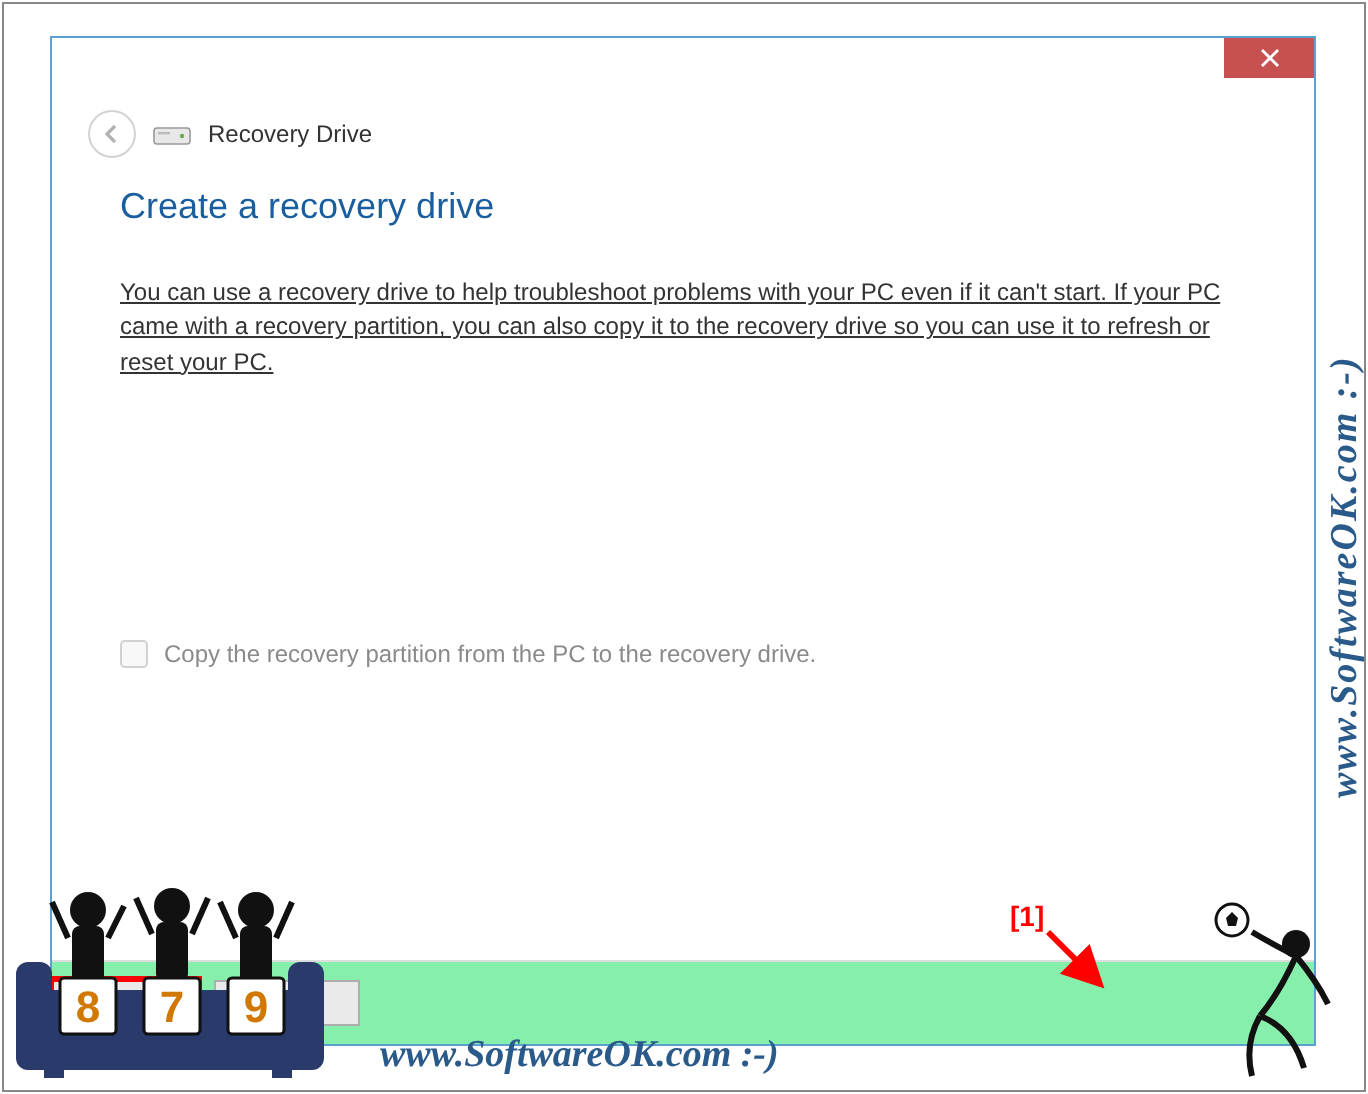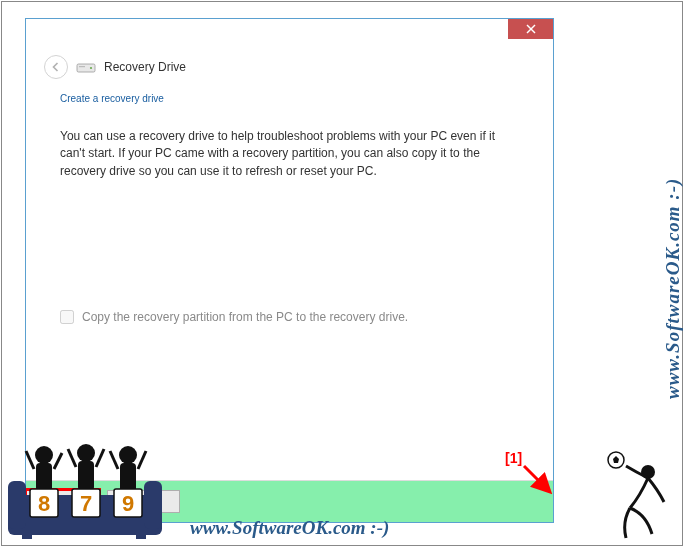--- a/index.html
+++ b/index.html
@@ -20,21 +20,21 @@
       top: 1px;
       left: 1px;
       right: 1px;
       bottom: 1px;
       border: 1px solid #888;
     }
     .window {
       position: absolute;
       top: 18px;
       left: 25px;
-      width: 529px;
+      width: 633px;
       height: 505px;
       background: #fff;
       border: 1px solid #5aa0d0;
     }
     .titlebar {
       height: 30px;
       background: #fff;
       position: relative;
     }
     .close-btn {
@@ -82,30 +82,31 @@
     .drive-icon svg { width: 100%; height: 100%; }
     .wizard-title {
       font-size: 12px;
       color: #333;
       font-weight: 400;
     }
     .content {
       padding: 2px 34px 0 34px;
     }
     .heading {
-      font-size: 10px;
+      font-size: 18px;
       color: #1a5ea0;
       font-weight: 400;
       margin-bottom: 24px;
     }
     .body-text {
       font-size: 12px;
       color: #333;
       line-height: 1.45;
       margin-bottom: 130px;
+      text-decoration: underline;
     }
     .checkbox-row {
       display: flex;
       align-items: flex-start;
       gap: 8px;
       font-size: 12px;
       color: #8a8a8a;
     }
     .checkbox-row input[type="checkbox"] {
       width: 14px;

